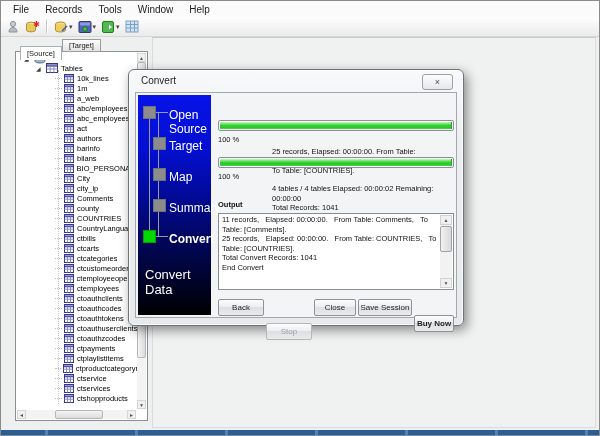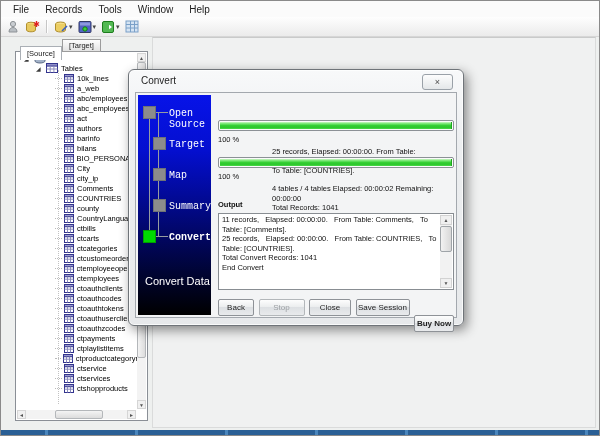--- a/index.html
+++ b/index.html
@@ -66,23 +66,23 @@
     background:linear-gradient(180deg,var(--wizard-panel-top) 0%,#040fd0 25%,#020a9a 45%,#010660 65%,#000430 82%,var(--wizard-panel-bottom) 100%);}
   .vl{position:absolute;width:1px;background:#969ca0;top:17px;height:125px;}
   .vl.left{left:11px}.vl.mid{left:20px}
   .steps{position:absolute;left:0;top:11px;right:0;}
   .step{position:relative;height:31px;}
   .sq{position:absolute;top:0;width:11px;height:11px;background:var(--step-pending);border:1px solid #6e7276;box-sizing:content-box;}
   .step.outer .sq{left:5px}.step.inner .sq{left:15px}
   .step.current .sq{background:var(--step-current);border-color:#00a000;}
   .hln{display:none;position:absolute;top:6px;left:18px;width:12px;height:1px;background:#969ca0;}
   .step.outer .hln{display:block;}
-  .slabel{position:absolute;left:31px;top:2px;color:#fff;font-size:10px;font-family:Liberation Mono, monospace;}
+  .slabel{position:absolute;left:31px;top:2px;color:#fff;font-size:12px;}
   .step.bold .slabel{font-weight:bold;}
-  .wizcaption{position:absolute;left:7px;top:180px;color:#fff;font-size:11px;}
+  .wizcaption{position:absolute;left:7px;top:172px;color:#fff;font-size:13px;}
   
   .content{position:absolute;left:82px;top:2px;width:236px;height:218px;font-size:7.5px;color:#111;}
   .pbar{position:absolute;left:0;width:236px;height:11px;border:1px solid #8c9196;border-radius:2px;background:#fbfbfb;
     box-sizing:border-box;padding:1px;}
   .pbar.p1{top:25px}.pbar.p2{top:62px}
   .fill{height:100%;background:linear-gradient(180deg,#cdf6c6 0%,#7de879 22%,var(--progress-green) 50%,#2bc42b 75%,#49dc49 100%);
     border-right:1px solid #1da51d;box-sizing:border-box;}
   .prow{position:absolute;left:0;width:236px;line-height:9.5px;}
   .prow.r1{top:40px}.prow.r2{top:77px}
   .pct{position:absolute;left:0;top:0;}
@@ -93,23 +93,23 @@
   .outline{white-space:pre-wrap;}
   .oscroll{position:absolute;top:1px;right:1px;bottom:1px;width:12px;background:#f2f2f2;font-size:5px;color:#555;}
   .oarr{position:absolute;right:0;width:12px;height:10px;display:flex;align-items:center;justify-content:center;
     background:#f0f0f0;border:1px solid #d2d2d2;box-sizing:border-box;}
   .oarr.up{top:0}.oarr.dn{bottom:0}
   .othumb{position:absolute;top:11px;right:0;width:12px;height:26px;background:linear-gradient(90deg,#f2f2f2,#d8d8d8);
     border:1px solid #9fa4a8;border-radius:2px;box-sizing:border-box;}
   .btnrow{position:absolute;left:0;top:204px;width:236px;height:17px;display:flex;justify-content:space-between;}
   .btn{box-sizing:border-box;height:17px;border:1px solid #8e9297;border-radius:2px;color:#1e1e1e;font-size:8px;
     background:linear-gradient(#fdfdfd,#eceeef 45%,#dde0e3 50%,#e8eaec);display:flex;align-items:center;justify-content:center;}
-  .btn:nth-of-type(1){width:36px}.btn:nth-of-type(2){width:46px}.btn:nth-of-type(3){width:42px}
+  .btn:nth-of-type(1){width:46px}.btn:nth-of-type(2){width:46px}.btn:nth-of-type(3){width:42px}
   .btn:nth-of-type(4){width:54px}.btn:nth-of-type(5){width:40px}
-  .btn.disabled{color:#9b9fa3;border-color:#b3b7ba;}
+  .btn.disabled{color:#9b9fa3;border-color:#b3b7ba;margin-top:24px;}
   .btn.bold{font-weight:bold;margin-top:16px;}
   
   .taskbar{position:absolute;left:0;right:0;bottom:0;height:5px;
     background:repeating-linear-gradient(90deg,#2a5f95 0 44px,#4a86bd 44px 47px,#2a5f95 47px 90px),linear-gradient(#35699f,#1d4a77);}
 </style>
 </head>
 <body>
 
 <div class="screen">
 
@@ -216,20 +216,31 @@
           </div>
           <div class="trow item-row">
             <span class="stub"></span>
             <svg class="tico" width="10" height="9" viewBox="0 0 10 9">
               <rect x="0.5" y="0.5" width="9" height="8" fill="#fff" stroke="#33348e"></rect>
               <rect x="0.5" y="0.5" width="9" height="2.2" fill="#9a9bce" stroke="#33348e"></rect>
               <line x1="0.5" y1="5.2" x2="9.5" y2="5.2" stroke="#8a8bbd"></line>
               <line x1="3.5" y1="2.7" x2="3.5" y2="8.5" stroke="#8a8bbd"></line>
               <line x1="6.5" y1="2.7" x2="6.5" y2="8.5" stroke="#8a8bbd"></line>
             </svg>
+            <span class="tlabel">1m</span>
+          </div>
+          <div class="trow item-row">
+            <span class="stub"></span>
+            <svg class="tico" width="10" height="9" viewBox="0 0 10 9">
+              <rect x="0.5" y="0.5" width="9" height="8" fill="#fff" stroke="#33348e"></rect>
+              <rect x="0.5" y="0.5" width="9" height="2.2" fill="#9a9bce" stroke="#33348e"></rect>
+              <line x1="0.5" y1="5.2" x2="9.5" y2="5.2" stroke="#8a8bbd"></line>
+              <line x1="3.5" y1="2.7" x2="3.5" y2="8.5" stroke="#8a8bbd"></line>
+              <line x1="6.5" y1="2.7" x2="6.5" y2="8.5" stroke="#8a8bbd"></line>
+            </svg>
             <span class="tlabel">a_web</span>
           </div>
           <div class="trow item-row">
             <span class="stub"></span>
             <svg class="tico" width="10" height="9" viewBox="0 0 10 9">
               <rect x="0.5" y="0.5" width="9" height="8" fill="#fff" stroke="#33348e"></rect>
               <rect x="0.5" y="0.5" width="9" height="2.2" fill="#9a9bce" stroke="#33348e"></rect>
               <line x1="0.5" y1="5.2" x2="9.5" y2="5.2" stroke="#8a8bbd"></line>
               <line x1="3.5" y1="2.7" x2="3.5" y2="8.5" stroke="#8a8bbd"></line>
               <line x1="6.5" y1="2.7" x2="6.5" y2="8.5" stroke="#8a8bbd"></line>
@@ -337,32 +348,32 @@
           </div>
           <div class="trow item-row">
             <span class="stub"></span>
             <svg class="tico" width="10" height="9" viewBox="0 0 10 9">
               <rect x="0.5" y="0.5" width="9" height="8" fill="#fff" stroke="#33348e"></rect>
               <rect x="0.5" y="0.5" width="9" height="2.2" fill="#9a9bce" stroke="#33348e"></rect>
               <line x1="0.5" y1="5.2" x2="9.5" y2="5.2" stroke="#8a8bbd"></line>
               <line x1="3.5" y1="2.7" x2="3.5" y2="8.5" stroke="#8a8bbd"></line>
               <line x1="6.5" y1="2.7" x2="6.5" y2="8.5" stroke="#8a8bbd"></line>
             </svg>
+            <span class="tlabel">county</span>
+          </div>
+          <div class="trow item-row">
+            <span class="stub"></span>
+            <svg class="tico" width="10" height="9" viewBox="0 0 10 9">
+              <rect x="0.5" y="0.5" width="9" height="8" fill="#fff" stroke="#33348e"></rect>
+              <rect x="0.5" y="0.5" width="9" height="2.2" fill="#9a9bce" stroke="#33348e"></rect>
+              <line x1="0.5" y1="5.2" x2="9.5" y2="5.2" stroke="#8a8bbd"></line>
+              <line x1="3.5" y1="2.7" x2="3.5" y2="8.5" stroke="#8a8bbd"></line>
+              <line x1="6.5" y1="2.7" x2="6.5" y2="8.5" stroke="#8a8bbd"></line>
+            </svg>
             <span class="tlabel">COUNTRIES</span>
-          </div>
-          <div class="trow item-row">
-            <span class="stub"></span>
-            <svg class="tico" width="10" height="9" viewBox="0 0 10 9">
-              <rect x="0.5" y="0.5" width="9" height="8" fill="#fff" stroke="#33348e"></rect>
-              <rect x="0.5" y="0.5" width="9" height="2.2" fill="#9a9bce" stroke="#33348e"></rect>
-              <line x1="0.5" y1="5.2" x2="9.5" y2="5.2" stroke="#8a8bbd"></line>
-              <line x1="3.5" y1="2.7" x2="3.5" y2="8.5" stroke="#8a8bbd"></line>
-              <line x1="6.5" y1="2.7" x2="6.5" y2="8.5" stroke="#8a8bbd"></line>
-            </svg>
-            <span class="tlabel">county</span>
           </div>
           <div class="trow item-row">
             <span class="stub"></span>
             <svg class="tico" width="10" height="9" viewBox="0 0 10 9">
               <rect x="0.5" y="0.5" width="9" height="8" fill="#fff" stroke="#33348e"></rect>
               <rect x="0.5" y="0.5" width="9" height="2.2" fill="#9a9bce" stroke="#33348e"></rect>
               <line x1="0.5" y1="5.2" x2="9.5" y2="5.2" stroke="#8a8bbd"></line>
               <line x1="3.5" y1="2.7" x2="3.5" y2="8.5" stroke="#8a8bbd"></line>
               <line x1="6.5" y1="2.7" x2="6.5" y2="8.5" stroke="#8a8bbd"></line>
             </svg>

